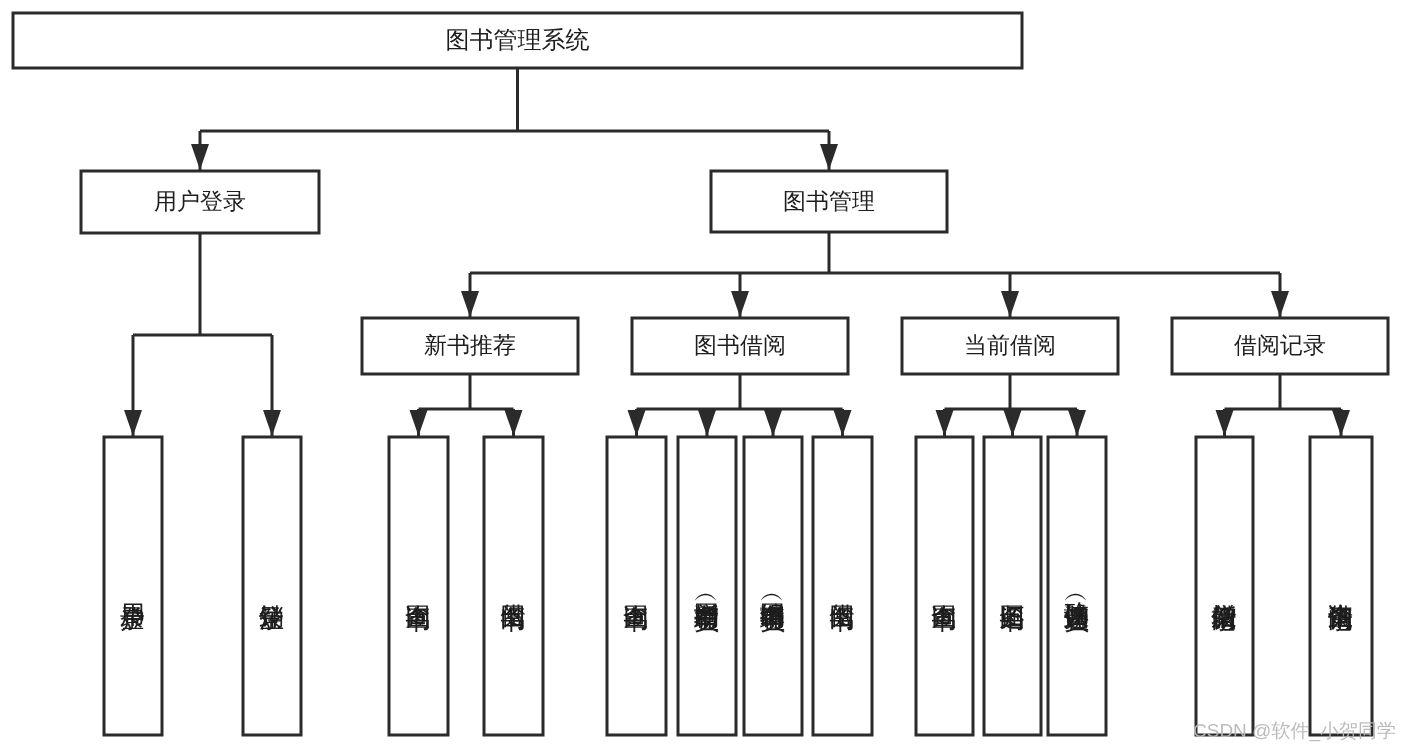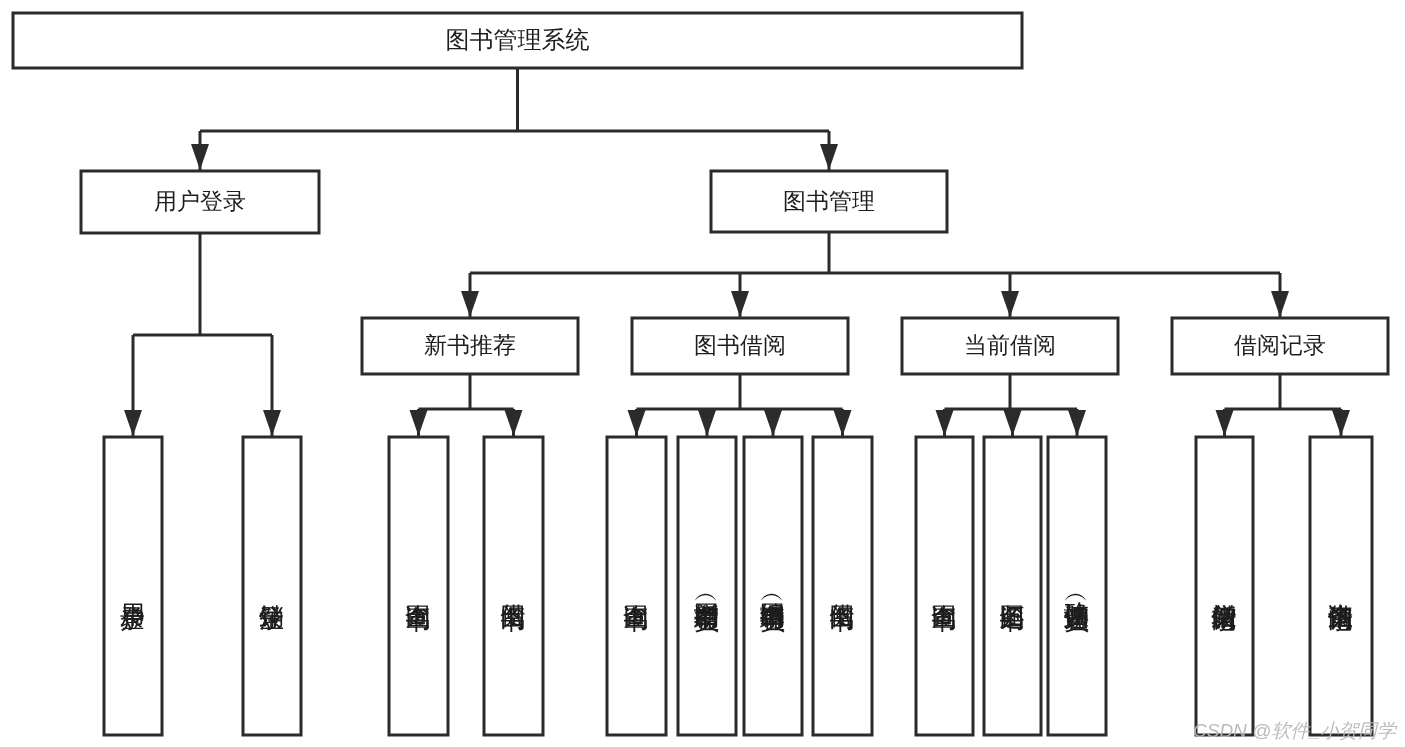--- a/index.html
+++ b/index.html
@@ -76,21 +76,20 @@
     white-space: nowrap;
     text-align: center;
   }
   .watermark {
     position: absolute;
     color: #b8b8b8;
     font-family: "Liberation Sans", "DejaVu Sans", sans-serif;
     font-size: 19px;
     white-space: nowrap;
     opacity: 0.95;
-    font-style: italic;
   }
 </style>
 </head>
 <body>
 
 <div id="diagram-root">
 
   <svg id="diagram-svg" viewBox="0 0 1405 747" xmlns="http://www.w3.org/2000/svg">
     <g id="connector-layer">
         <line x1="517.5" y1="68" x2="517.5" y2="131" class="connector"></line>

